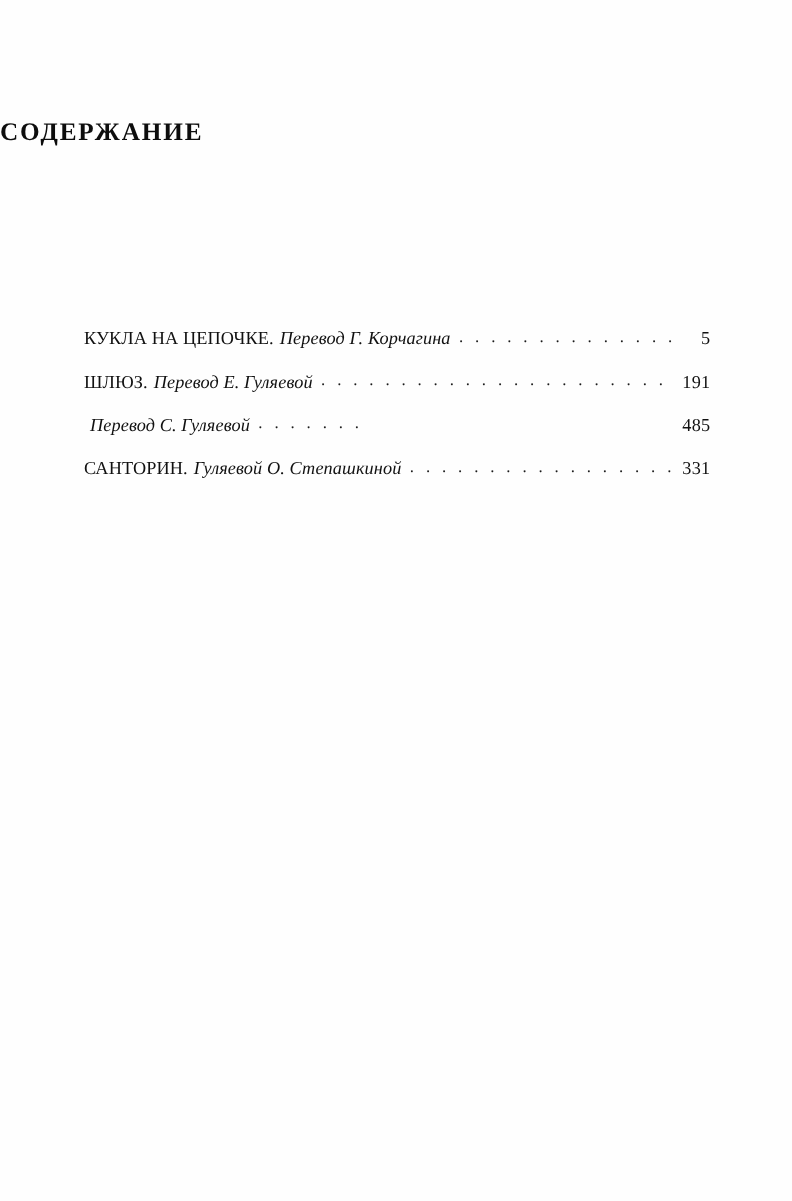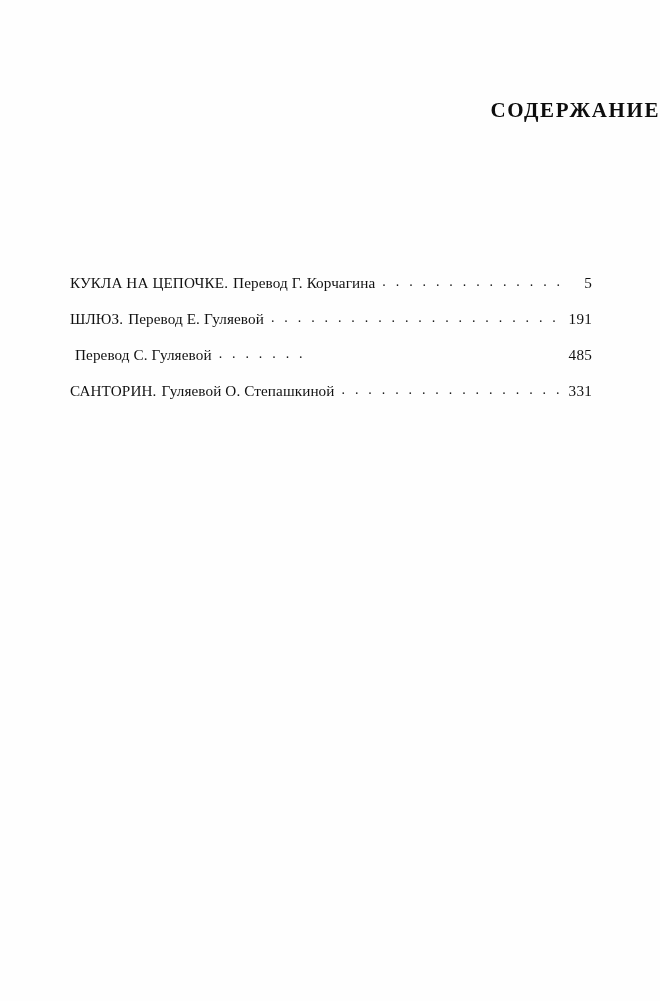--- a/index.html
+++ b/index.html
@@ -18,21 +18,21 @@
   .page {
     position: absolute;
     inset: 0;
     background: #fefefe;
   }
   .page-title {
     position: absolute;
     top: 98px;
     left: 0;
     right: 0;
-    text-align: right;
+    text-align: left;
     font-size: 21px;
     font-weight: bold;
     letter-spacing: 1.6px;
     color: #0d0d0d;
   }
   .toc {
     position: absolute;
     top: 275px;
     left: 70px;
     right: 68px;
@@ -42,20 +42,21 @@
     align-items: baseline;
     font-size: 15.2px;
     line-height: 1.0;
     margin-bottom: 20px;
     white-space: nowrap;
   }
   .entry-title {
     letter-spacing: 0.1px;
   }
   .entry-translator {
+    font-style: italic;
     margin-left: 5px;
     letter-spacing: 0.1px;
   }
   .dots {
     flex: 1 1 auto;
     overflow: hidden;
     margin: 0 4px 0 7px;
     position: relative;
     top: -2px;
     color: #1a1a1a;

